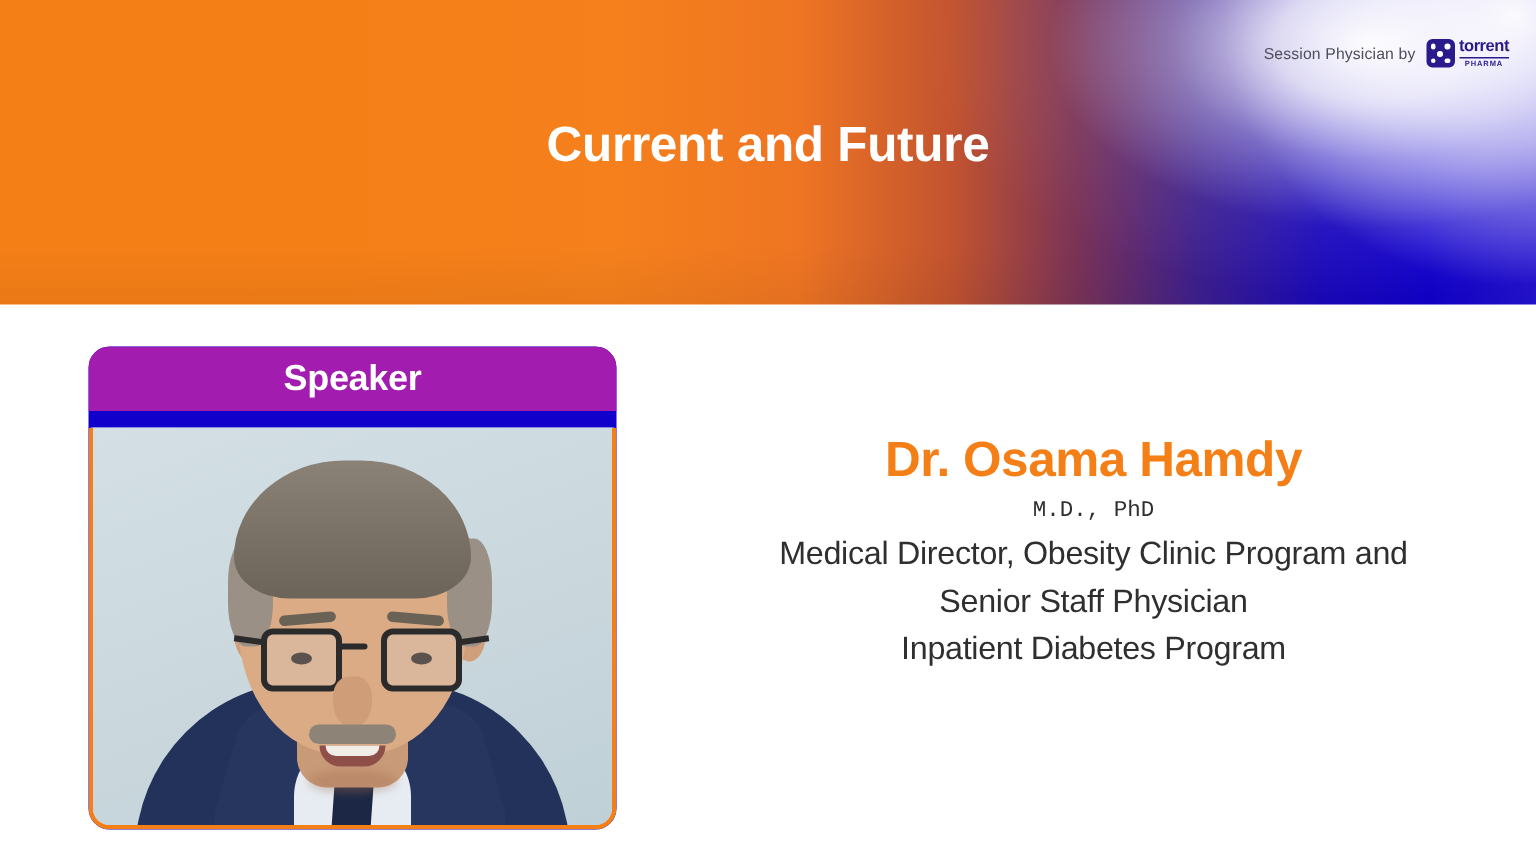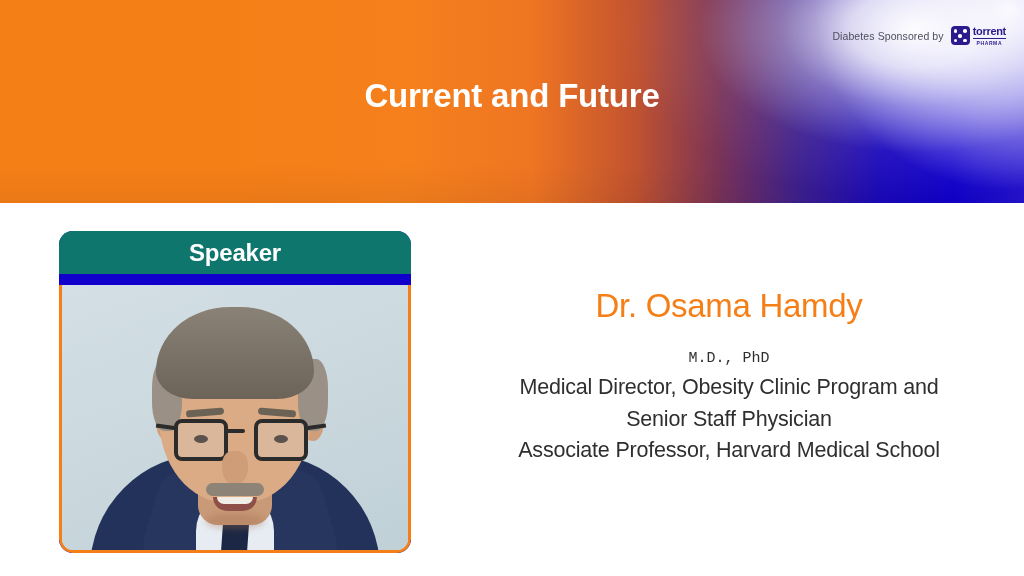--- a/index.html
+++ b/index.html
@@ -151,21 +151,21 @@
     top: 231px;
     width: 352px;
     height: 322px;
     border-radius: 14px;
     overflow: hidden;
     background: #1100cc;
     box-sizing: border-box;
   }
   #speaker-card-header {
     height: 43px;
-    background: #0f766e;
+    background: #a21caf;
     display: flex;
     align-items: center;
     justify-content: center;
     color: #ffffff;
     font-size: 24px;
     font-weight: bold;
     letter-spacing: -0.2px;
   }
   #speaker-photo-frame {
     position: absolute;
@@ -393,24 +393,24 @@
   #speaker-info {
     position: absolute;
     left: 444px;
     top: 287px;
     width: 570px;
     text-align: center;
   }
   #speaker-name {
     color: #f57f17;
     font-size: 33px;
-    font-weight: normal;
+    font-weight: bold;
     letter-spacing: -0.3px;
     line-height: 1.15;
-    margin-bottom: 24px;
+    margin-bottom: 6px;
     font-family: "Liberation Sans", sans-serif;
   }
   #speaker-degrees {
     color: #2f2f2f;
     font-size: 15px;
     line-height: 1.3;
     margin-bottom: 4px;
     font-family: Liberation Mono, monospace;
   }
   .speaker-title-line {
@@ -424,21 +424,21 @@
 </head>
 <body>
 
 <div id="slide">
 
   <div id="banner">
     <div id="banner-bottom-fade"></div>
   </div>
 
   <div id="sponsor">
-    <span id="sponsor-text">Diabetes Sponsored by</span>
+    <span id="sponsor-text">Session Physician by</span>
     <span id="sponsor-logo">
       <span class="logo-mark">
         <span class="logo-dot"></span>
         <span class="logo-dot off"></span>
         <span class="logo-dot"></span>
         <span class="logo-dot off"></span>
         <span class="logo-dot"></span>
         <span class="logo-dot off"></span>
         <span class="logo-dot"></span>
         <span class="logo-dot off"></span>
@@ -489,16 +489,16 @@
         <div class="p-chin-shadow"></div>
       </div>
     </div>
   </div>
 
   <div id="speaker-info">
     <div id="speaker-name">Dr. Osama Hamdy</div>
     <div id="speaker-degrees">M.D., PhD</div>
     <div class="speaker-title-line">Medical Director, Obesity Clinic Program and</div>
     <div class="speaker-title-line">Senior Staff Physician</div>
-    <div class="speaker-title-line">Associate Professor, Harvard Medical School</div>
+    <div class="speaker-title-line">Inpatient Diabetes Program</div>
   </div>
 
 </div>
 
 </body></html>

